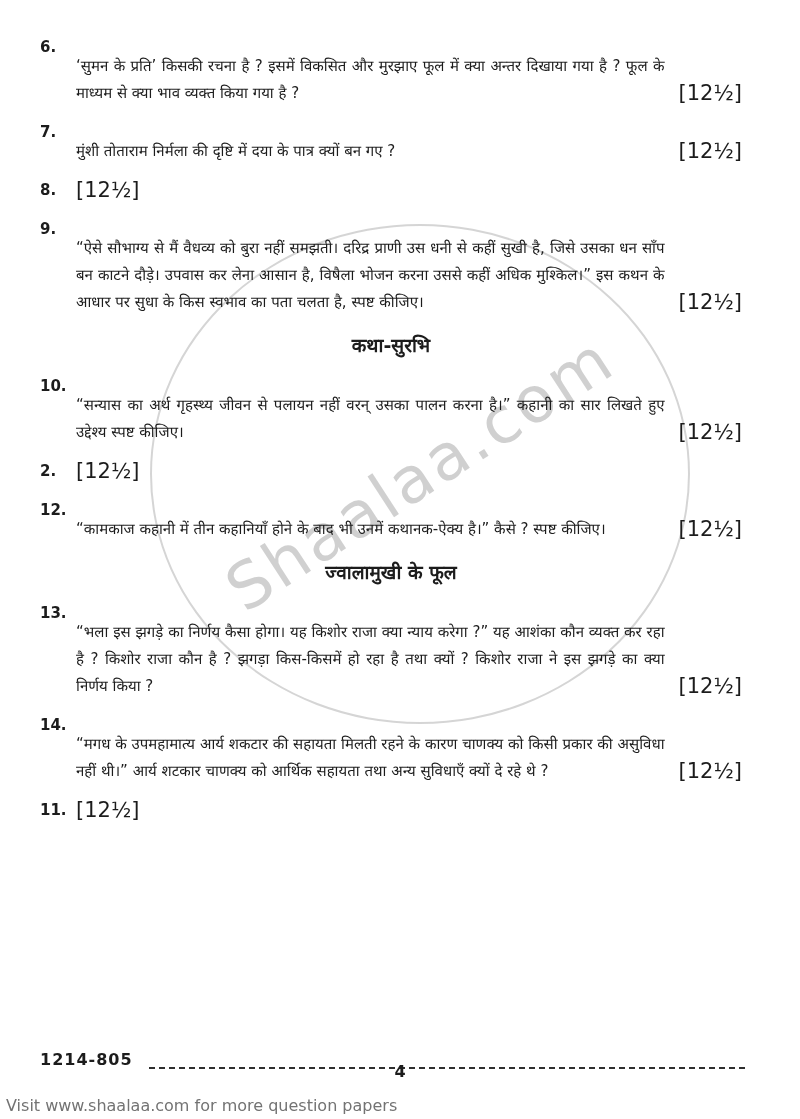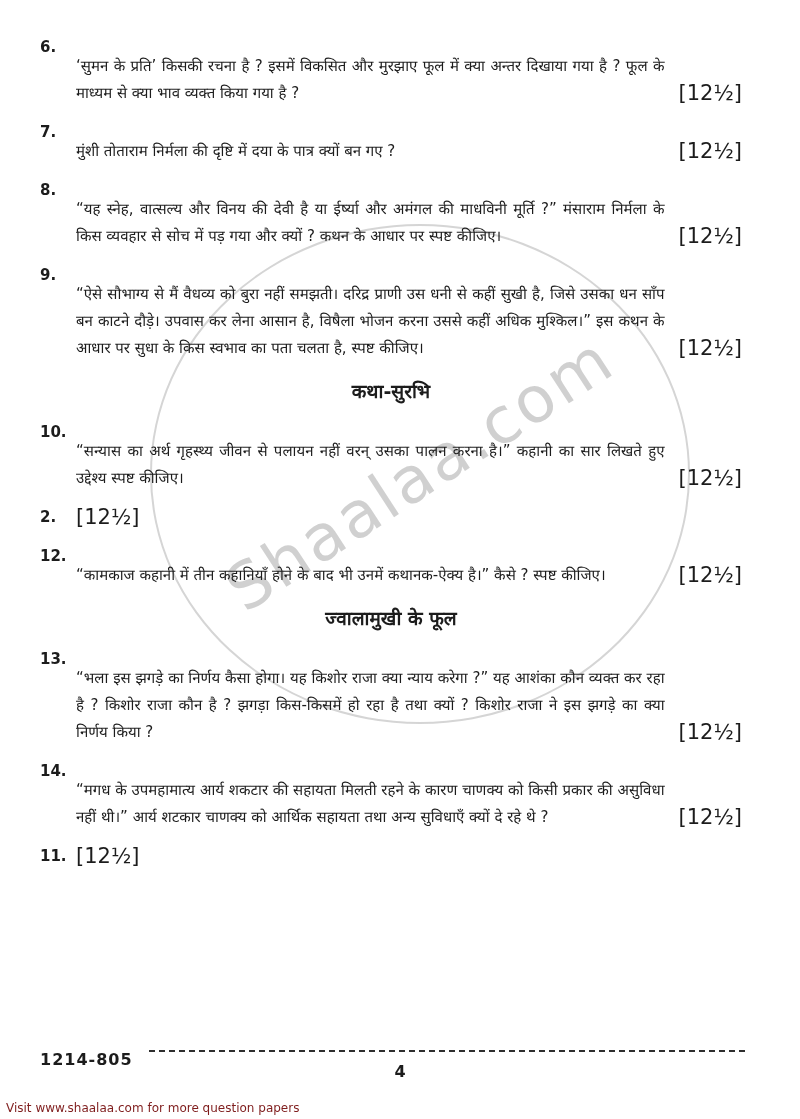--- a/index.html
+++ b/index.html
@@ -58,42 +58,42 @@
   }
   .section-heading {
     text-align:center;
     font-weight:bold;
     font-size:19px;
     margin:16px 0 15px 0;
   }
   .bottom-bar {
     position:absolute; z-index:1;
     left:40px; right:55px; top:1050px;
-    display:flex; align-items:flex-start;
+    display:flex; align-items:flex-end;
   }
   .paper-code {
     font-weight:bold; font-size:16px; letter-spacing:1px;
     font-family:"DejaVu Sans", sans-serif;
   }
   .dash-line {
     flex:1; height:0;
     border-top:2px dashed #2e2e2e;
     margin-left:16px;
   }
   .page-number {
     position:absolute; z-index:1;
     left:0; right:0; top:1062px;
     text-align:center;
     font-size:16px; font-weight:bold;
   }
   .site-footer {
     position:absolute; z-index:1;
     left:6px; bottom:4px;
-    font-size:12px;
-    color:#7f1d1d;
+    font-size:16px;
+    color:#737373;
     font-family:"DejaVu Sans", sans-serif;
   }
 </style>
 </head>
 <body>
 
 <div class="page">
 
   <div class="watermark">
     <span class="watermark-text">Shaalaa.com</span>
@@ -109,21 +109,20 @@
 
 
     <div class="q-row">
       <span class="q-num">7.</span>
       <span class="q-text">मुंशी तोताराम निर्मला की दृष्टि में दया के पात्र क्यों बन गए ?</span>
       <span class="q-marks">[12½]</span>
     </div>
 
     <div class="q-row">
       <span class="q-num">8.</span>
-      <span class="q-text">“यह स्नेह, वात्सल्य और विनय की देवी है या ईर्ष्या और अमंगल की माधविनी मूर्ति ?” मंसाराम निर्मला के किस व्यवहार से सोच में पड़ गया और क्यों ? कथन के आधार पर स्पष्ट कीजिए।</span>
       <span class="q-marks">[12½]</span>
     </div>
 
     <div class="q-row">
       <span class="q-num">9.</span>
       <span class="q-text">“ऐसे सौभाग्य से मैं वैधव्य को बुरा नहीं समझती। दरिद्र प्राणी उस धनी से कहीं सुखी है, जिसे उसका धन साँप बन काटने दौड़े। उपवास कर लेना आसान है, विषैला भोजन करना उससे कहीं अधिक मुश्किल।” इस कथन के आधार पर सुधा के किस स्वभाव का पता चलता है, स्पष्ट कीजिए।</span>
       <span class="q-marks">[12½]</span>
     </div>
 
     <div class="section-heading">कथा-सुरभि</div>

